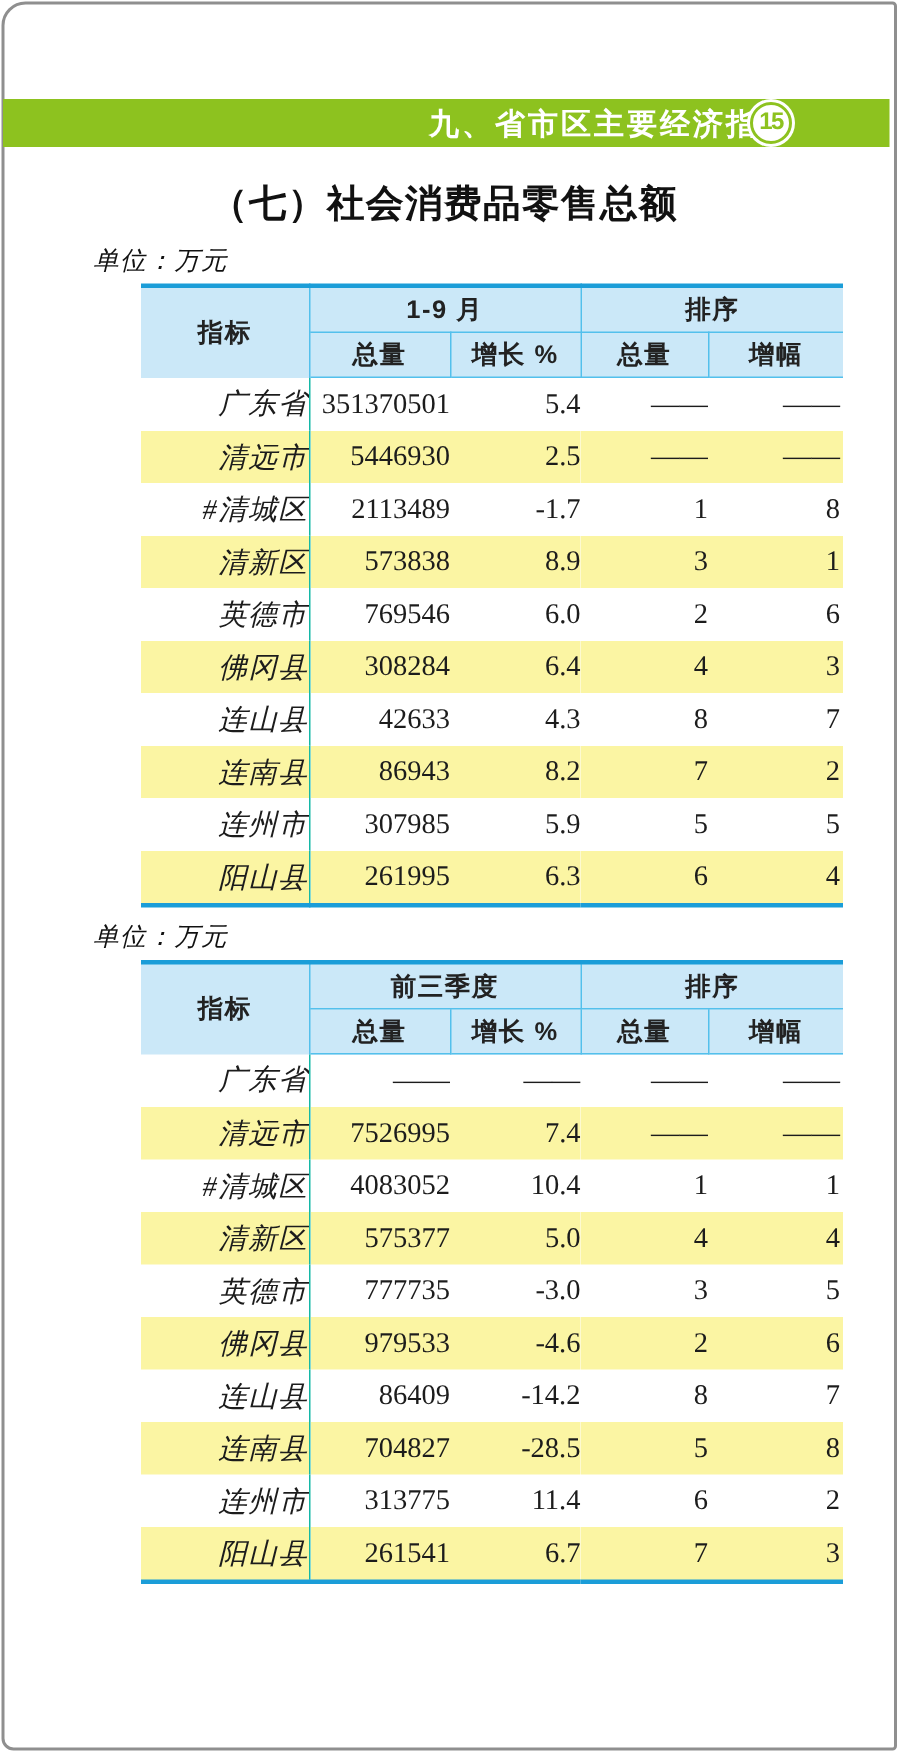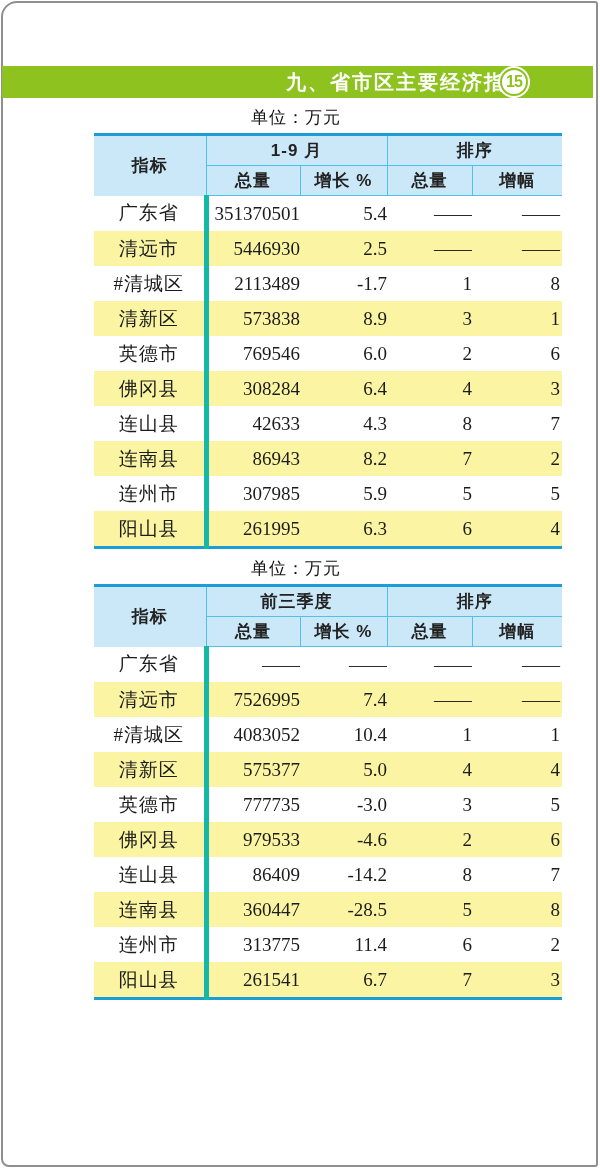--- a/index.html
+++ b/index.html
@@ -26,57 +26,59 @@
     display:flex;align-items:center;justify-content:center;
     color:#8dc21f;font-weight:bold;font-size:16px;letter-spacing:-1px;
   }
   .content{position:absolute;top:98px;left:62px;width:468px;}
   .section-title{
     margin:20px 0 0 0;text-align:center;font-size:25px;font-weight:bold;
     letter-spacing:1px;line-height:36px;color:#111;
   }
   .section-title.second{margin-top:18px;}
   .unit-line{
-    margin-top:8px;text-align:center;font-size:17px;line-height:24px;color:#111;
+    margin-top:8px;text-align:left;font-size:17px;line-height:24px;color:#111;
     letter-spacing:1px;
+    font-style:italic;
   }
   table.stat{
     margin-top:3px;width:468px;border-collapse:collapse;table-layout:fixed;
     border-top:3px solid #1b9dd8;border-bottom:3px solid #1b9dd8;margin-left:32px;
   }
   table.stat th{
     background:#cbe8f8;font-size:17px;font-weight:bold;color:#222;
     height:29px;padding:0;text-align:center;letter-spacing:1px;
   }
   th.b-r{border-right:1px solid #53c0ec;}
   th.b-b{border-bottom:1px solid #53c0ec;}
   table.stat td{
     height:35px;padding:0;font-family:"Liberation Serif",serif;
     font-size:19px;color:#1c1c1c;white-space:nowrap;overflow:hidden;
   }
-  td.label{text-align:center;border-right:5px solid #14b8a6;font-family:"Liberation Sans",sans-serif;letter-spacing:1px;}
+  td.label{text-align:right;border-right:1px solid #14b8a6;font-family:"Liberation Sans",sans-serif;letter-spacing:1px;font-style:italic;}
   td.num{text-align:right;padding-right:5px;}
   td.num.last{padding-right:2px;}
   tr.stripe{background:#fbf5a3;}
   .ind-0{padding-left:4px;}
   .ind-1{padding-left:13px;}
   .ind-2{padding-left:24px;}
 </style>
 </head>
 <body>
 
 <div class="page"></div>
 
 <div class="topbar">
   <span class="topbar-title">九、省市区主要经济指标</span>
   <span class="page-badge">15</span>
 </div>
 
 <div class="content">
 
+  <div class="section-title">（七）社会消费品零售总额</div>
   <div class="unit-line">单位：万元</div>
 
   <table class="stat">
     <colgroup>
       <col style="width:112px">
         <col style="width:94px">
         <col style="width:87px">
       <col style="width:85px">
         <col style="width:90px">
     </colgroup>
@@ -235,21 +237,21 @@
         </tr>
         <tr>
           <td class="label ind-2">连山县</td>
           <td class="num">86409</td>
           <td class="num">-14.2</td>
           <td class="num">8</td>
           <td class="num last">7</td>
         </tr>
         <tr class="stripe">
           <td class="label ind-2">连南县</td>
-          <td class="num">360447</td>
+          <td class="num">704827</td>
           <td class="num">-28.5</td>
           <td class="num">5</td>
           <td class="num last">8</td>
         </tr>
         <tr>
           <td class="label ind-2">连州市</td>
           <td class="num">313775</td>
           <td class="num">11.4</td>
           <td class="num">6</td>
           <td class="num last">2</td>

